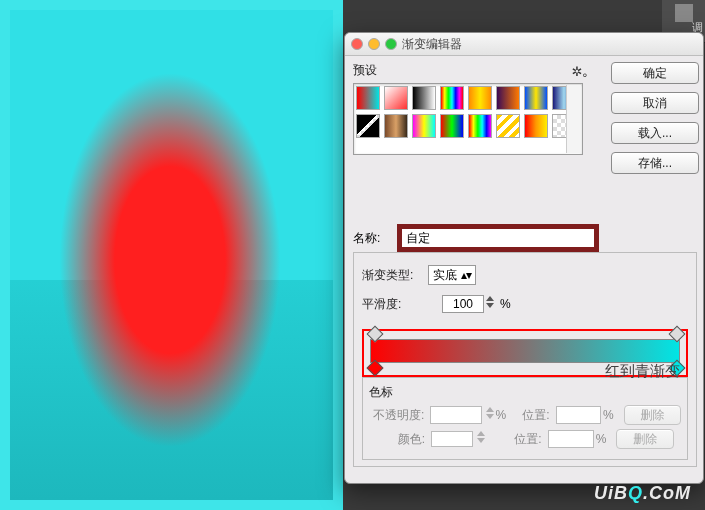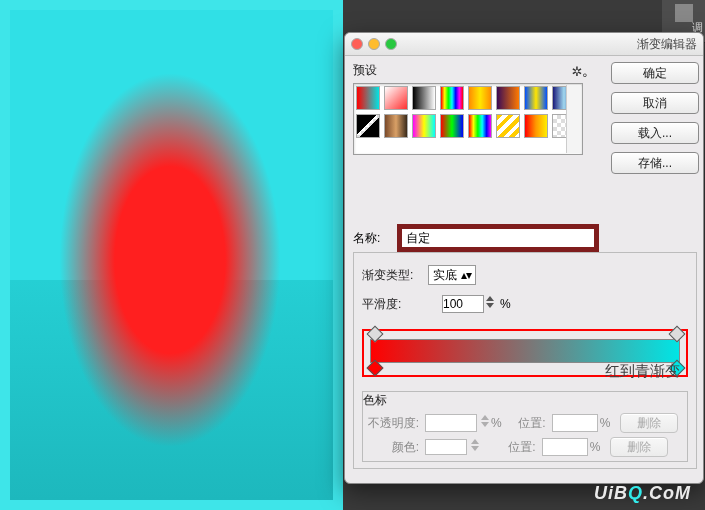--- a/index.html
+++ b/index.html
@@ -10,56 +10,56 @@
   .photo .figure{position:absolute;left:30px;top:30px;width:260px;height:440px;background:radial-gradient(ellipse at center, #ff1f1f 0 30%, transparent 60%)}
   .right-tools{position:absolute;right:0;top:0;width:43px;height:42px;background:#4d4d4d;border-bottom:1px solid #2a2a2a}
   .right-tools .ico{width:18px;height:18px;margin:4px auto;background:#888}
   .right-tools .tab{position:absolute;right:2px;top:20px;color:#ddd;font-size:11px}
   .dialog{position:absolute;left:344px;top:32px;width:358px;height:450px;background:#eceaec;border:1px solid #8a8a8a;border-radius:6px;box-shadow:0 8px 24px rgba(0,0,0,.5)}
   .titlebar{height:22px;border-bottom:1px solid #bdbdbd;display:flex;align-items:center;padding:0 6px;border-radius:6px 6px 0 0;background:linear-gradient(#f7f7f7,#e3e3e3)}
   .tl-btn{width:10px;height:10px;border-radius:50%;margin-right:5px;border:1px solid #aaa}
   .tl-red{background:#ff5f57}
   .tl-yel{background:#febc2e}
   .tl-grn{background:#28c840}
-  .titlebar .title{flex:1;text-align:right;color:#444;font-size:12px}
+  .titlebar .title{flex:1;text-align:left;color:#444;font-size:12px}
   .content{position:relative;padding:8px 8px 8px 8px;height:calc(100% - 22px);box-sizing:border-box}
   .presets{position:absolute;left:8px;top:6px;width:242px}
   .presets .lbl{font-size:12px;color:#222}
   .presets .gear{position:absolute;right:6px;top:2px;font-size:13px;color:#333}
   .preset-box{margin-top:4px;width:228px;height:70px;border:1px solid #9c9c9c;background:#fff;box-shadow:inset 0 1px 3px rgba(0,0,0,.2);overflow:hidden;position:relative}
   .sw{width:24px;height:24px;float:left;margin:2px;border:1px solid #aaa;box-sizing:border-box}
   .scrollbar{position:absolute;right:1px;top:1px;bottom:1px;width:14px;background:#f4f4f4;border-left:1px solid #ccc}
   .btn-col{position:absolute;right:6px;top:6px;width:86px}
   .mac-btn{display:block;width:86px;height:20px;margin-bottom:8px;border:1px solid #8a8a8a;border-radius:4px;background:linear-gradient(#ffffff,#e9e9e9);font-size:12px;text-align:center;line-height:20px;color:#222;box-shadow:0 1px 0 #fff inset}
   .row{display:flex;align-items:center;margin:4px 0}
   .lbl2{width:60px;text-align:left;margin-right:6px;color:#222}
   .name-row{position:absolute;left:8px;top:168px;width:246px;display:flex;align-items:center}
   .name-row input{flex:1;height:18px;border:5px solid #7f1d1d;font-size:12px;padding:0 4px}
   .new-btn{position:absolute;right:6px;top:166px}
   .section{position:absolute;left:8px;top:196px;right:6px;border:1px solid #bcbcbc;padding:8px 8px 6px;background:#eceaec}
   .drop{display:inline-flex;align-items:center;border:1px solid #999;background:#fff;height:18px;padding:0 4px;font-size:12px}
   .drop .arrows{margin-left:4px;display:inline-block;width:10px;text-align:center;letter-spacing:-1px}
   .smooth-row{margin-top:10px}
-  .numbox{width:40px;height:16px;border:1px solid #999;text-align:left;font-size:12px;background:#fff;display:inline-block;line-height:16px}
+  .numbox{width:40px;height:16px;border:1px solid #999;text-align:center;font-size:12px;background:#fff;display:inline-block;line-height:16px}
   .spin{display:inline-block;width:12px;height:18px;vertical-align:middle}
   .spin::before{content:"";display:block;width:0;height:0;border-left:4px solid transparent;border-right:4px solid transparent;border-bottom:5px solid #555;margin:1px auto}
   .spin::after{content:"";display:block;width:0;height:0;border-left:4px solid transparent;border-right:4px solid transparent;border-top:5px solid #555;margin:2px auto}
   .grad-area{margin-top:16px;position:relative}
   .grad-outline{border:2px solid #ff0000;padding:8px 6px 12px}
   .grad-bar{height:22px;border:1px solid #888;background:linear-gradient(90deg,#ff0000 0%,#00e5e5 100%);position:relative}
   .stop{position:absolute;width:10px;height:12px}
   .stop.top{top:-12px}
   .stop.bot{bottom:-12px}
   .stop .dia{width:10px;height:10px;transform:rotate(45deg);border:1px solid #555;background:#ddd}
   .stop.bot.left{left:-2px}
   .stop.bot.right{right:-2px}
   .stop.top.left{left:-2px}
   .stop.top.right{right:-2px}
   .annot{position:absolute;right:8px;bottom:-4px;color:#404040;font-size:15px;font-weight:500}
-  .stops-box{margin-top:14px;border:1px solid #bcbcbc;}
+  .stops-box{border:1px solid #bcbcbc;padding:6px}
   .stops-row{display:flex;align-items:center;margin:4px 0;font-size:12px;color:#8a8a8a}
   .stops-row .lab{width:56px;text-align:right;margin-right:6px}
   .stops-row .field{width:50px;height:16px;border:1px solid #bbb;background:#fff;margin-right:2px}
   .stops-row .pct{margin-right:10px}
   .stops-row .del{margin-left:auto}
   .mac-btn.small{width:56px;height:18px;line-height:18px;margin:0}
   .mac-btn.disabled{color:#aaa;border-color:#c5c5c5;background:linear-gradient(#f7f7f7,#ececec)}
   .colorwell{width:40px;height:14px;border:1px solid #bbb;background:#fff;margin-right:2px;display:inline-block}
   .watermark{position:absolute;right:14px;bottom:6px;color:#fff;font-size:18px;font-style:italic;font-weight:bold;letter-spacing:1px;opacity:.9}
   .watermark .b{color:#3ff}

